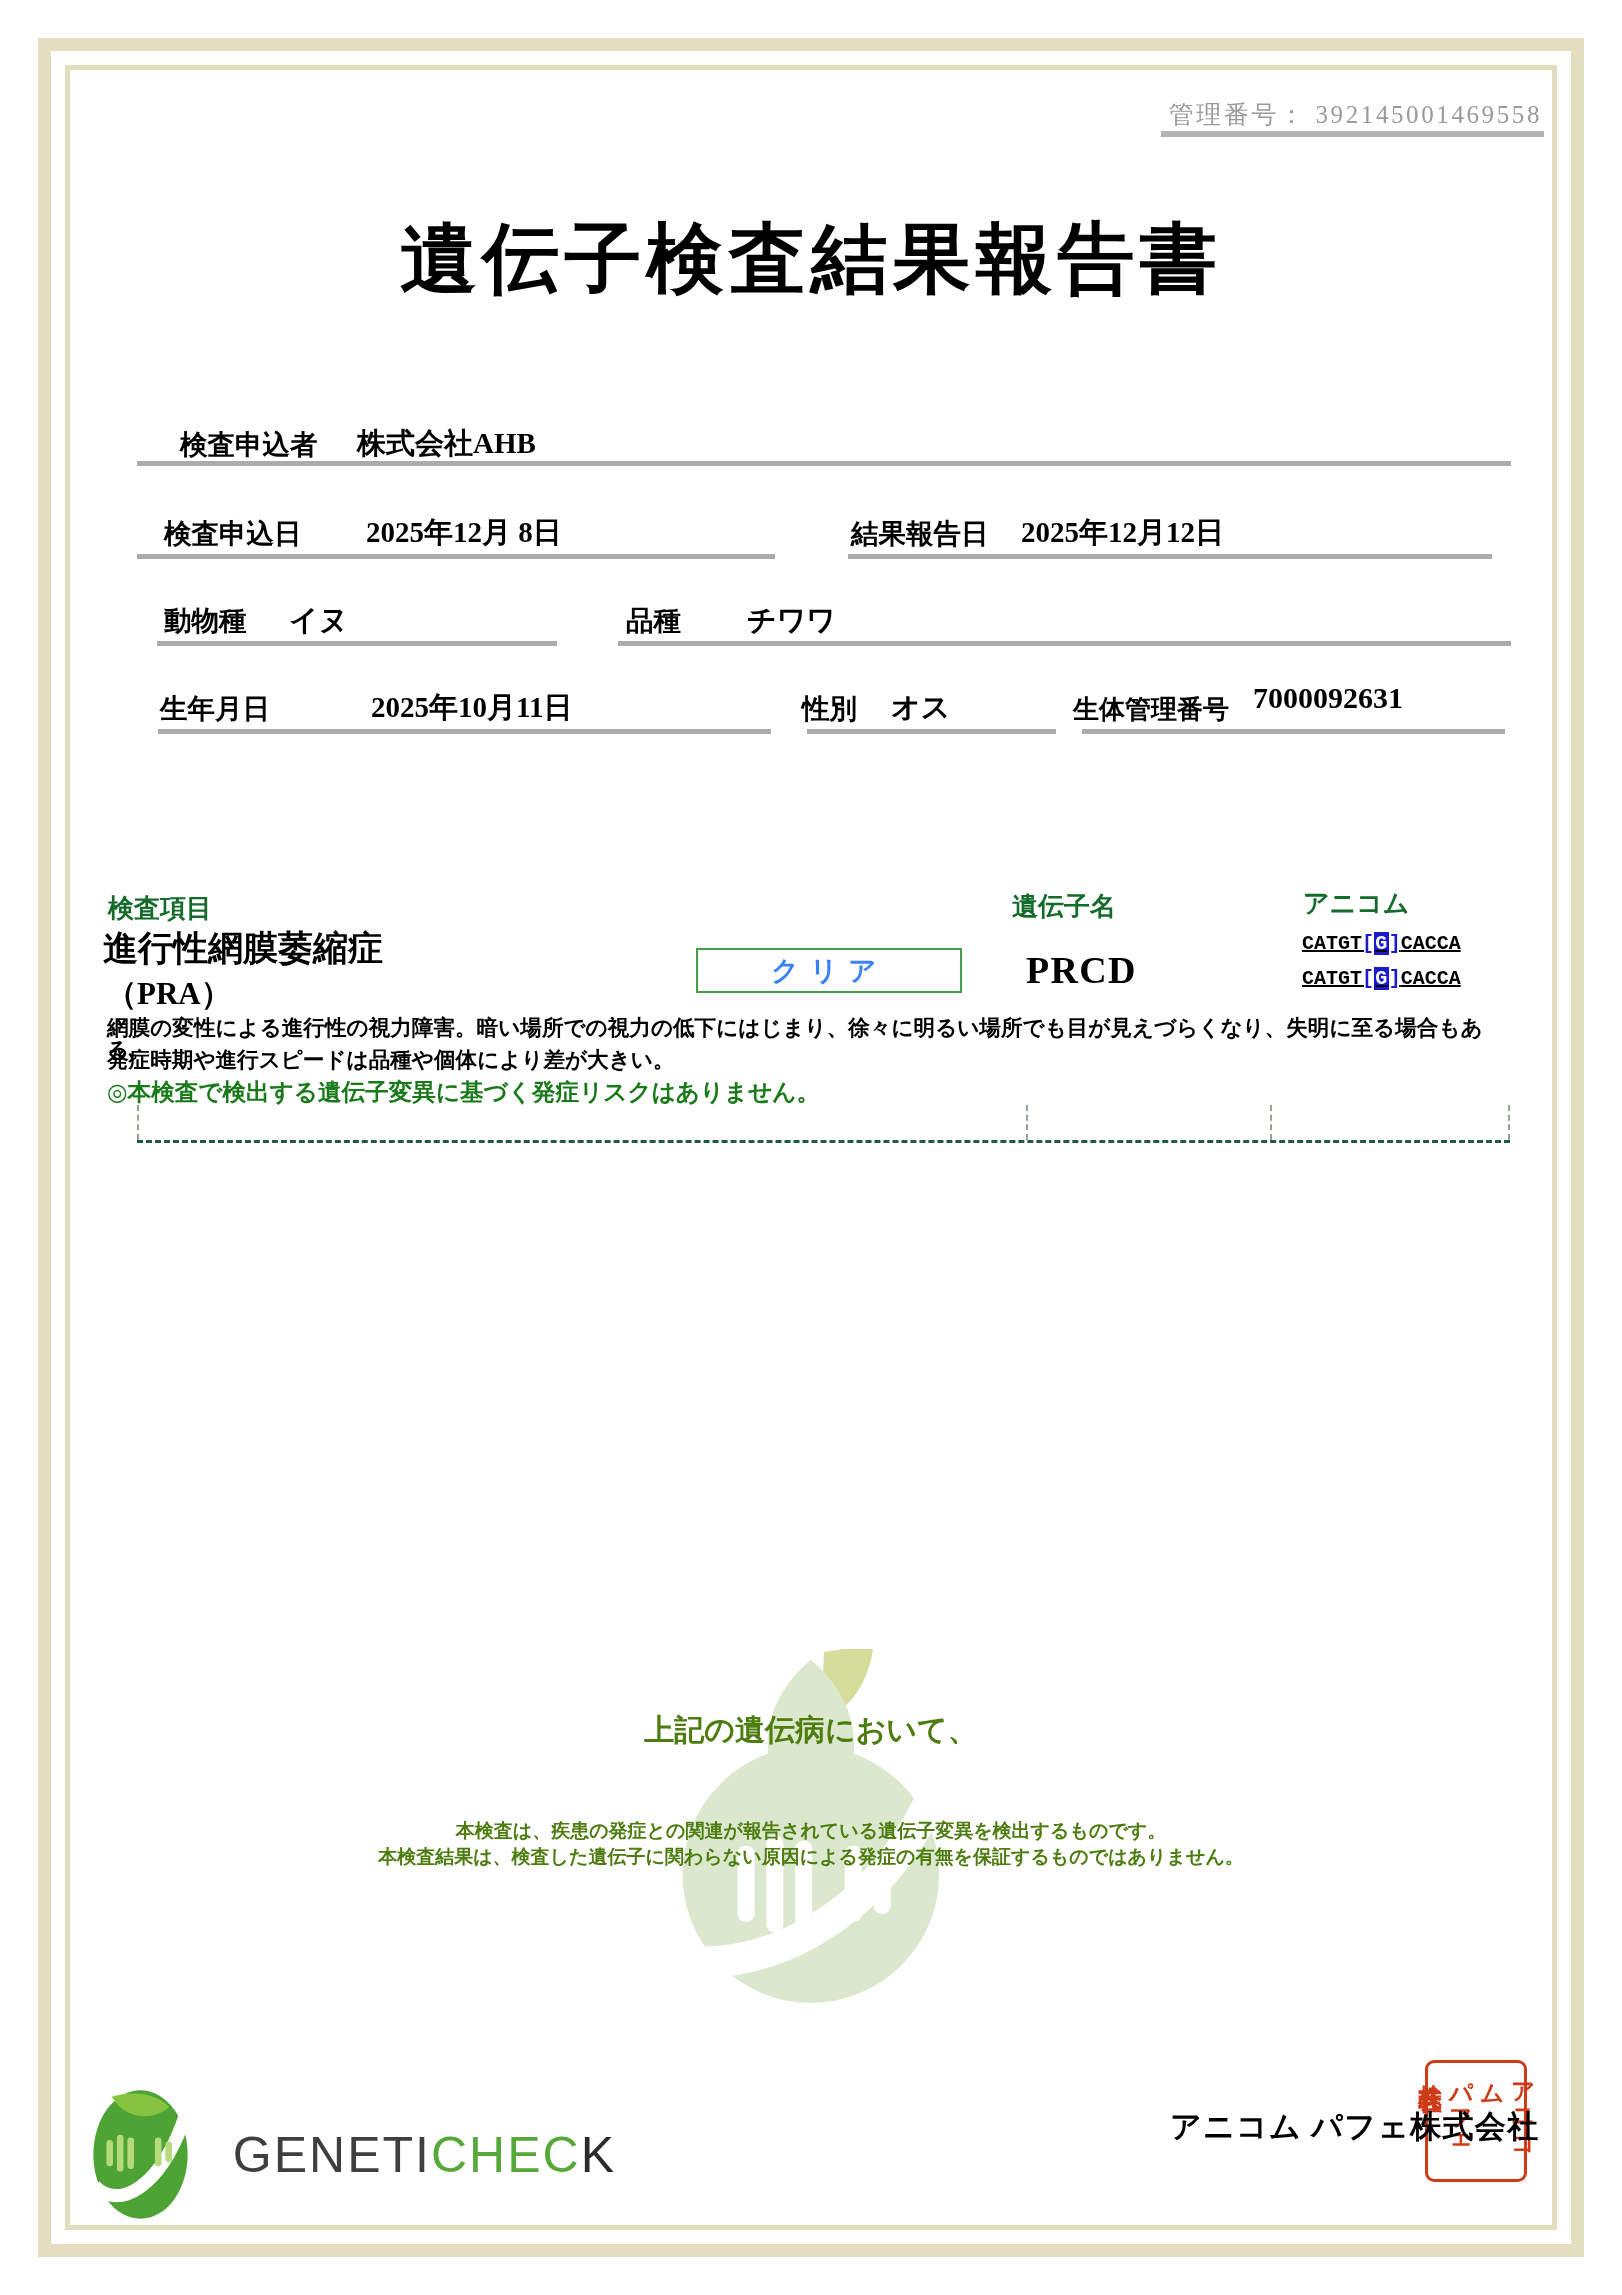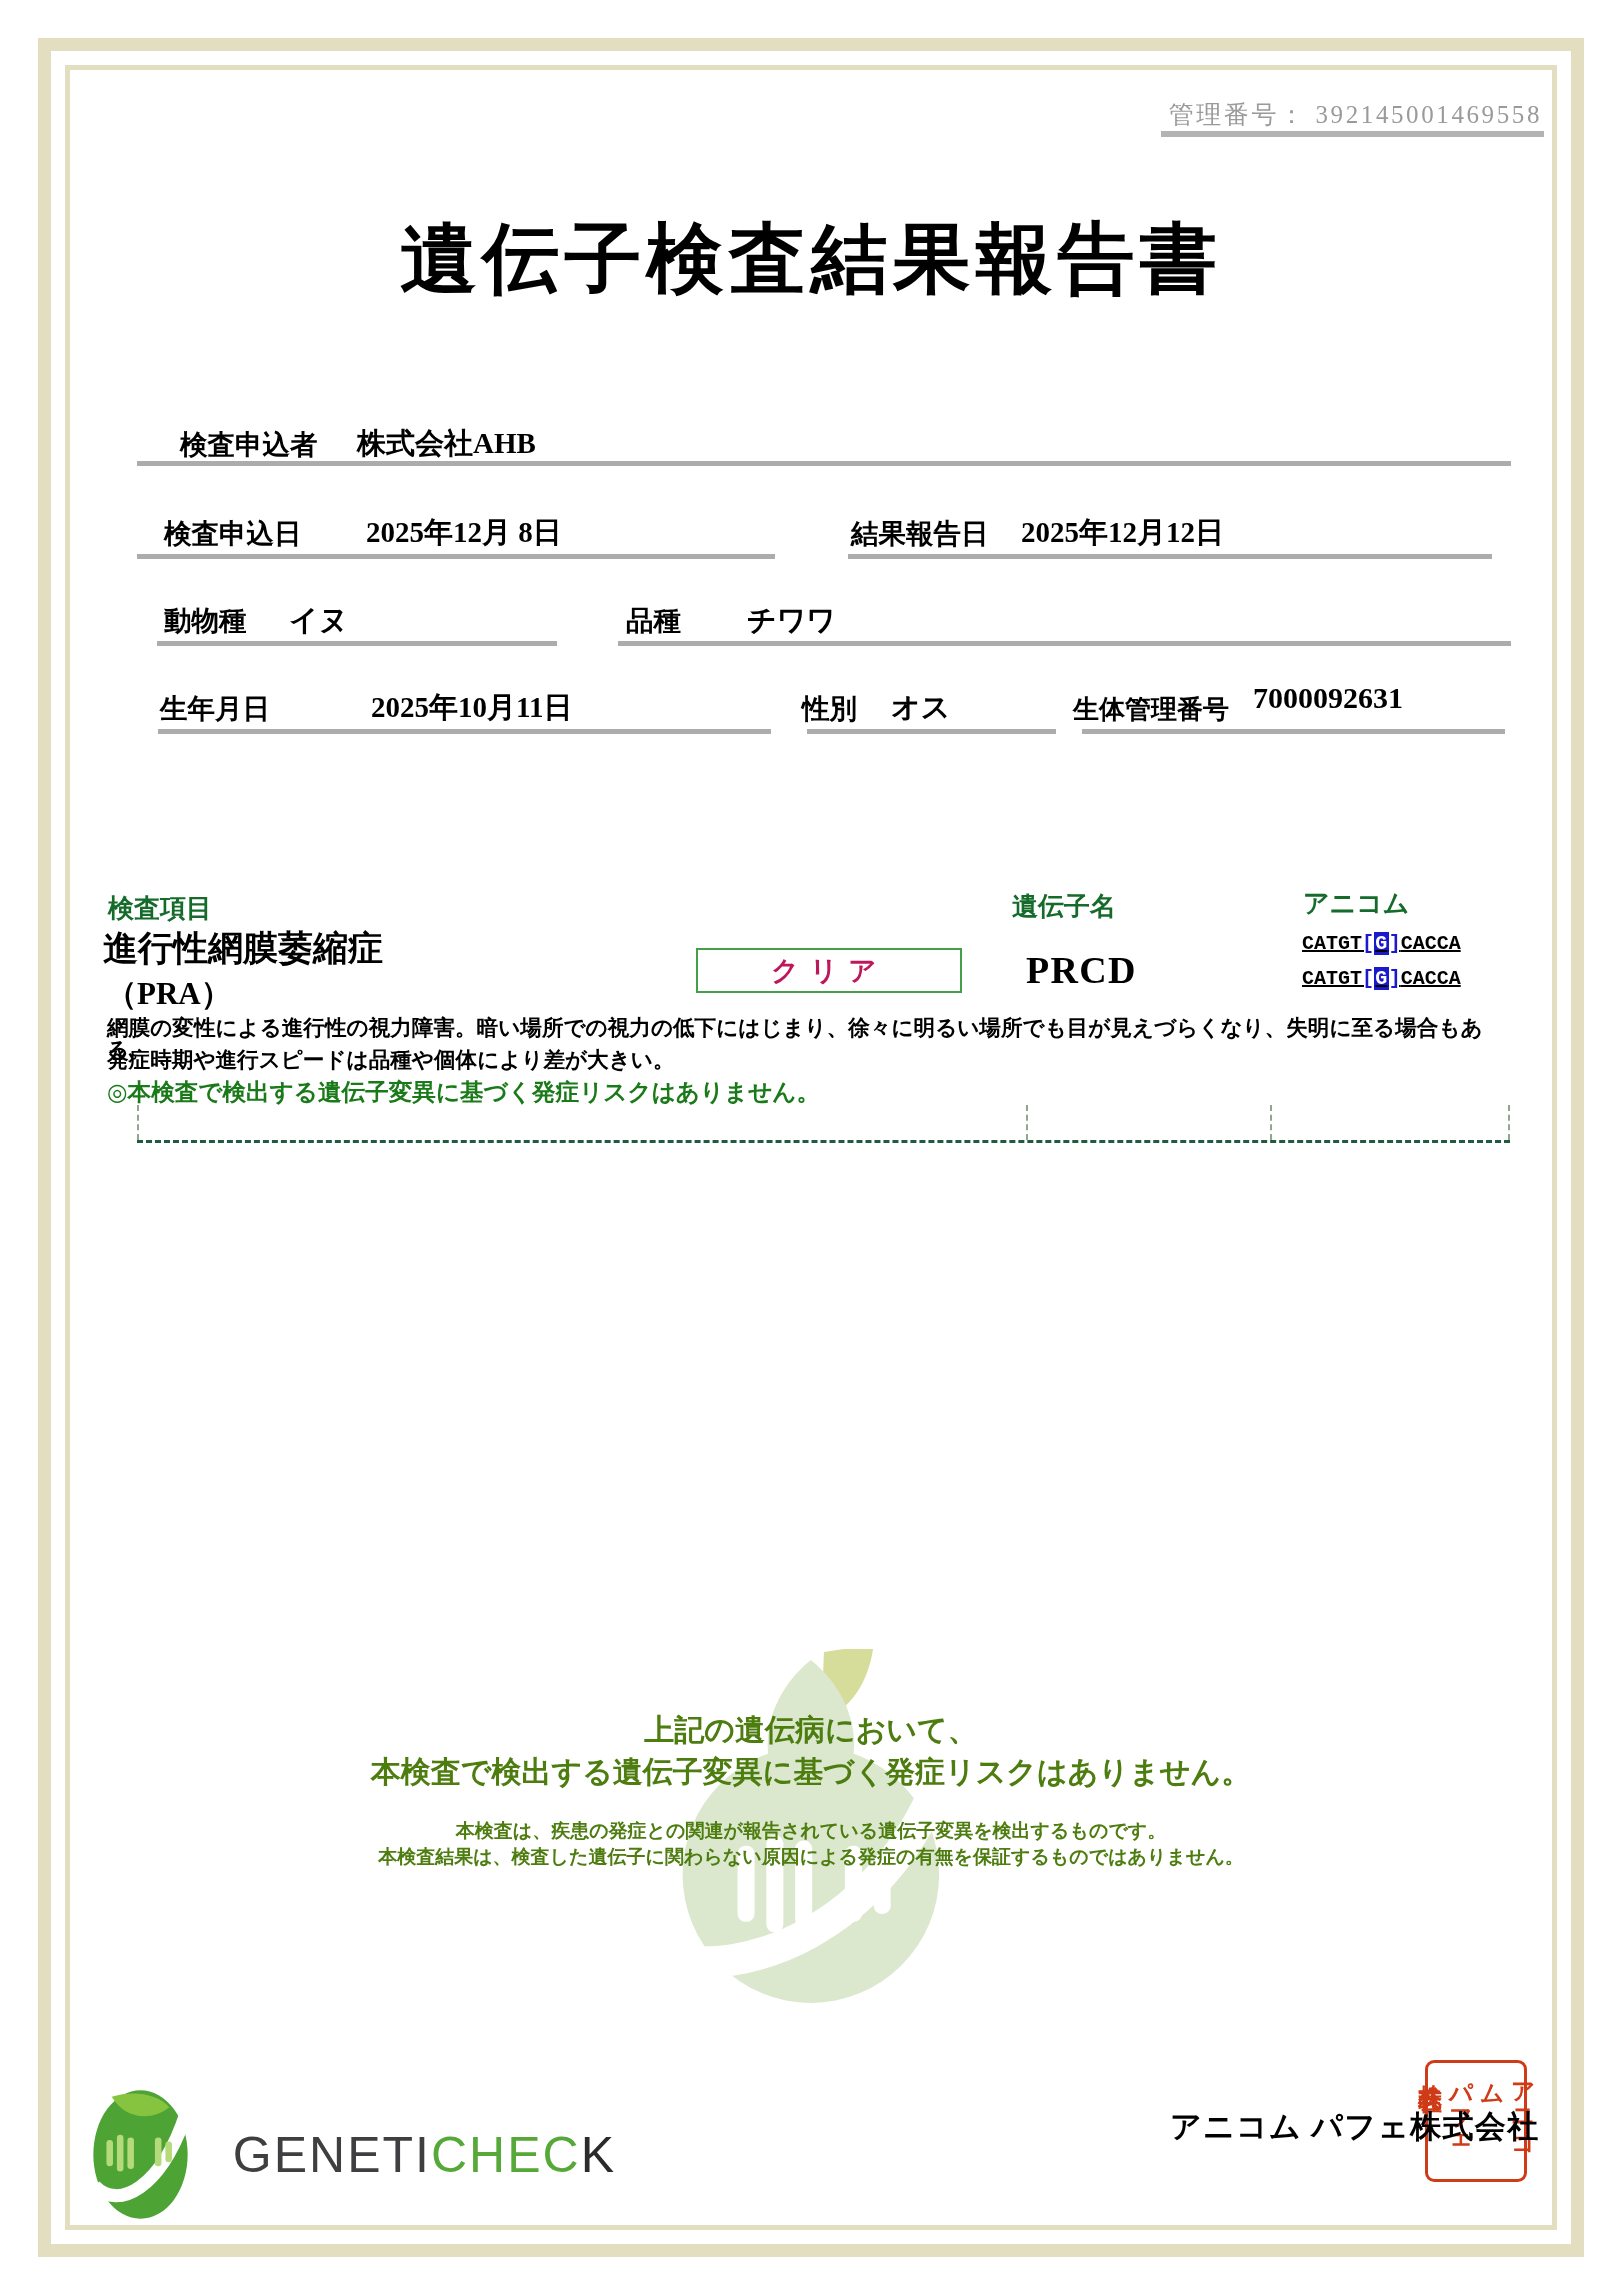--- a/index.html
+++ b/index.html
@@ -28,21 +28,21 @@
   .small-label{font-size:26px;font-weight:bold;}
 
   .green-h{font-size:26px;font-weight:bold;color:#156b2a;}
 
   .disease{top:931px;left:103px;font-size:35px;font-weight:bold;line-height:1.05;}
   .disease-abbr{top:973px;left:106px;font-size:31px;font-weight:bold;}
 
   .result-box{
     top:948px;left:696px;width:262px;height:41px;
     border:2px solid #44a048;display:flex;align-items:center;justify-content:center;
-    font-size:27.5px;color:#be185d;letter-spacing:10.5px;font-weight:bold;z-index:2;position:absolute;
+    font-size:27.5px;color:#3b82f6;letter-spacing:10.5px;font-weight:bold;z-index:2;position:absolute;
   }
   .gene{top:948px;left:1026px;font-size:38px;font-weight:bold;letter-spacing:1.3px;}
 
   .seq{font-family:"Liberation Mono","DejaVu Sans Mono",monospace;font-size:20px;font-weight:bold;letter-spacing:0px;text-decoration:underline;}
   .seq .bk{color:#1a1acc;}
   .seq .vg{background:#1a1acc;color:#ffffff;padding:0 1.3px;}
 
   .desc{left:107px;width:1413px;font-size:21.6px;font-weight:bold;line-height:1.0;}
   .risk{left:107px;width:1413px;font-size:23.6px;font-weight:bold;color:#1a7a1a;}
 
@@ -158,21 +158,20 @@
   <div class="abs risk" style="top:1076px;">◎本検査で検出する遺伝子変異に基づく発症リスクはありません。</div>
 
   <div class="dotted-row">
     <div class="vsep" style="left:0;"></div>
     <div class="vsep" style="left:889px;"></div>
     <div class="vsep" style="left:1133px;"></div>
     <div class="vsep" style="left:1371px;"></div>
   </div>
 
   <div class="abs center-msg center-big" style="top:1710px;">上記の遺伝病において、</div>
-  <div class="abs center-msg center-big" style="top:1752px;">本検査で検出する遺伝子変異に基づく発症リスクはありません。</div>
   <div class="abs center-msg center-small" style="top:1818px;">本検査は、疾患の発症との関連が報告されている遺伝子変異を検出するものです。</div>
   <div class="abs center-msg center-small" style="top:1844px;">本検査結果は、検査した遺伝子に関わらない原因による発症の有無を保証するものではありません。</div>
 
   <div class="logo-wrap">
     <svg width="97" height="131" viewBox="0 0 148 200">
       <ellipse cx="74" cy="100" rx="72" ry="98" fill="#4ea335"></ellipse>
       <path d="M30 12 C 60 2 100 6 118 28 C 90 50 50 46 30 12 Z" fill="#86c440"></path>
       <path d="M4 148 C 40 186 106 152 144 36" stroke="#ffffff" stroke-width="20" fill="none"></path>
       <g fill="#b5da7a">
         <rect x="22" y="78" width="10" height="40" rx="5"></rect>

